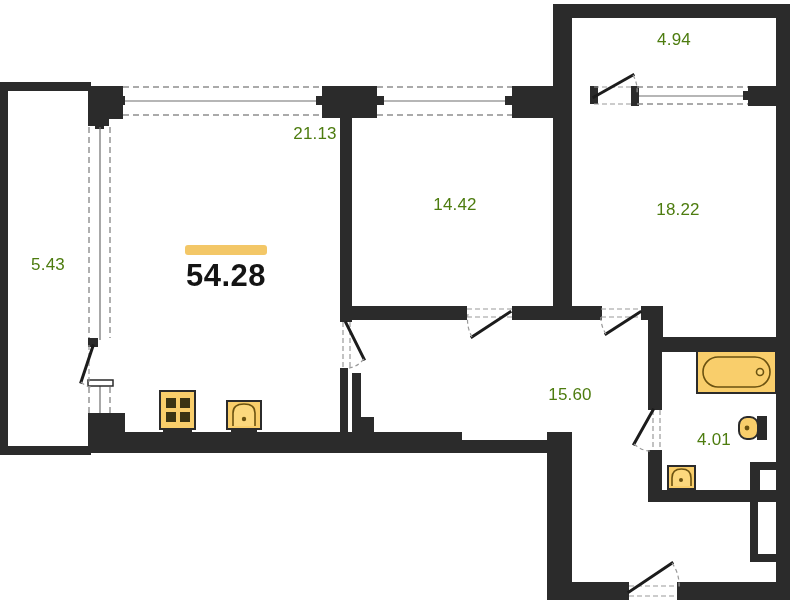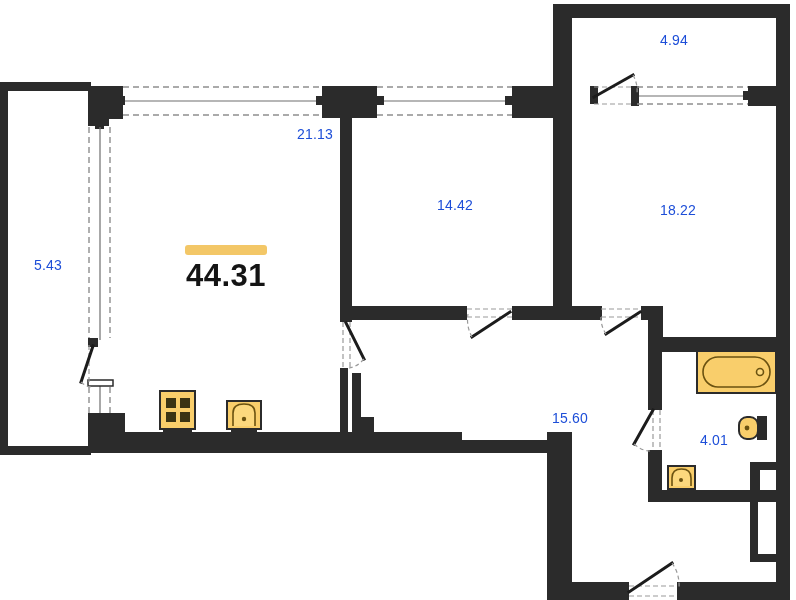--- a/index.html
+++ b/index.html
@@ -22,21 +22,21 @@
   .arc{stroke:#9a9a9a;stroke-width:1.2;fill:none;stroke-dasharray:4 3;}
   .odash{stroke:#9a9a9a;stroke-width:1.2;fill:none;stroke-dasharray:5 3;}
   .fx{fill:var(--fixture);stroke:var(--wall);stroke-width:2;}
   .fxin{fill:none;stroke:#6b5210;stroke-width:1.6;}
   .fxin-f{fill:#fcd87d;stroke:#6b5210;stroke-width:1.6;}
   .fxdot{fill:#6b5210;}
   .burner{fill:#3b3413;}
   .sill{fill:#ffffff;stroke:#2b2b2b;stroke-width:1.5;}
   .lbl{
     position:absolute;transform:translate(-50%,-50%);
-    font-size:14px;color:#1d4ed8;white-space:nowrap;letter-spacing:.2px;
+    font-size:17px;color:#4d7c0f;white-space:nowrap;letter-spacing:.2px;
   }
   .total{position:absolute;left:185px;top:245px;width:82px;text-align:center;}
   .accent-bar{width:82px;height:10px;background:var(--accent);border-radius:3px;}
   .total-num{margin-top:3px;font-size:31px;font-weight:bold;color:#141414;letter-spacing:.5px;}
 </style>
 </head>
 <body>
 
 <div class="stage">
 
@@ -217,21 +217,21 @@
         <circle class="fxdot" cx="681" cy="480" r="2"></circle>
       </g>
     </g>
   </svg>
 
   <div class="lbl" style="left:48px;top:265px">5.43</div>
   <div class="lbl" style="left:315px;top:134px">21.13</div>
   <div class="lbl" style="left:455px;top:205px">14.42</div>
   <div class="lbl" style="left:678px;top:210px">18.22</div>
   <div class="lbl" style="left:674px;top:40px">4.94</div>
-  <div class="lbl" style="left:570px;top:418px">15.60</div>
+  <div class="lbl" style="left:570px;top:395px">15.60</div>
   <div class="lbl" style="left:714px;top:440px">4.01</div>
 
   <div class="total">
     <div class="accent-bar"></div>
-    <div class="total-num">44.31</div>
+    <div class="total-num">54.28</div>
   </div>
 
 </div>
 
 </body></html>

